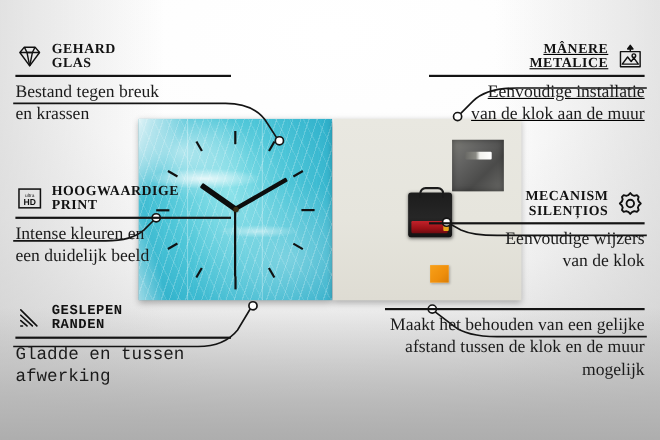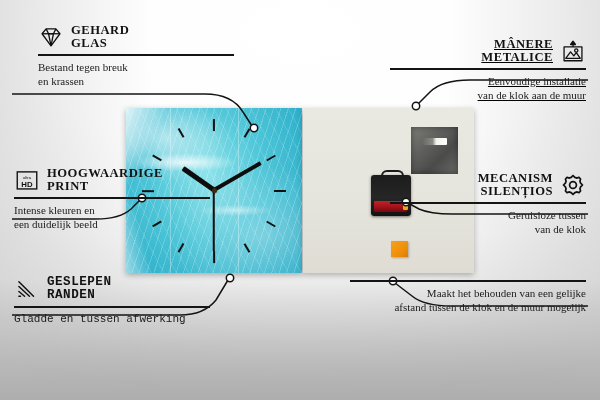--- a/index.html
+++ b/index.html
@@ -116,21 +116,21 @@
   
   .callout{position:absolute;}
   .co-head{display:flex;align-items:center;gap:7px;}
   .co-titlewrap{display:flex;flex-direction:column;line-height:1.04;}
   .co-title{
     font-size:12.6px;font-weight:700;color:#121212;letter-spacing:.5px;
     text-transform:uppercase;white-space:nowrap;
   }
   .co-rule{height:1.6px;background:#141414;margin-top:4px;}
   .co-desc{
-    font-size:11px;color:#1b1b1b;line-height:1.28;margin-top:4px;white-space:pre-line;
+    font-size:16px;color:#1b1b1b;line-height:1.28;margin-top:4px;white-space:pre-line;
   }
   .left .co-head{justify-content:flex-start;}
   .left .co-desc{text-align:left;}
   .right .co-head{justify-content:flex-end;}
   .right .co-titlewrap{align-items:flex-end;}
   .right .co-desc{text-align:right;}
   .ico{width:26px;height:26px;flex:0 0 26px;display:block;}
   .ico svg{display:block;width:26px;height:26px;}
 
   #leaders{position:absolute;left:0;top:0;width:600px;height:400px;pointer-events:none;}
@@ -197,21 +197,21 @@
     <g fill="#ffffff" stroke="#141414" stroke-width="1.5">
       <circle cx="254" cy="128" r="3.7"></circle>
       <circle cx="142" cy="198" r="3.7"></circle>
       <circle cx="230" cy="278" r="3.7"></circle>
       <circle cx="416" cy="106" r="3.7"></circle>
       <circle cx="406" cy="202" r="3.7"></circle>
       <circle cx="393" cy="281" r="3.7"></circle>
     </g>
   </svg>
 
-  <div class="callout left" style="left:14px;top:24px;width:210px;margin-left:24px;">
+  <div class="callout left" style="left:14px;top:38px;width:210px;">
     <div class="co-head">
       <span class="ico">
         <svg viewBox="0 0 32 32">
             <g fill="none" stroke="#111" stroke-width="1.6" stroke-linejoin="round">
           <path d="M5 12 L10 6 L22 6 L27 12 L16 27 Z"></path>
           <path d="M5 12 L27 12"></path>
               <path d="M10 6 L13 12 L16 27"></path>
               <path d="M22 6 L19 12 L16 27"></path>
           <path d="M13 12 L19 12"></path>
         </g>
@@ -304,21 +304,21 @@
                      L25.3 23.4 L23.4 25.3 L20.4 24.5 A10 10 0 0 1 18.2 25.4 L16 27.7
                      L13.8 25.4 A10 10 0 0 1 11.6 24.5 L8.6 25.3 L6.7 23.4 L7.5 20.4
                      A10 10 0 0 1 6.6 18.2 L4.3 16 L6.6 13.8 A10 10 0 0 1 7.5 11.6
                      L6.7 8.6 L8.6 6.7 L11.6 7.5 A10 10 0 0 1 13.8 6.6 Z"></path>
             <circle cx="16" cy="16" r="4.2"></circle>
           </g>
         </svg>
       </span>
     </div>
     <div class="co-rule" style="width:196px;margin-left:14px;"></div>
-    <div class="co-desc">Geruisloze tussen
+    <div class="co-desc">Eenvoudige wijzers
 van de klok</div>
   </div>
 
   <div class="callout right" style="left:336px;top:276px;width:250px;">
     <div class="co-rule" style="width:236px;margin-left:14px;"></div>
     <div class="co-desc">Maakt het behouden van een gelijke
 afstand tussen de klok en de muur mogelijk</div>
   </div>
 </div>
 

